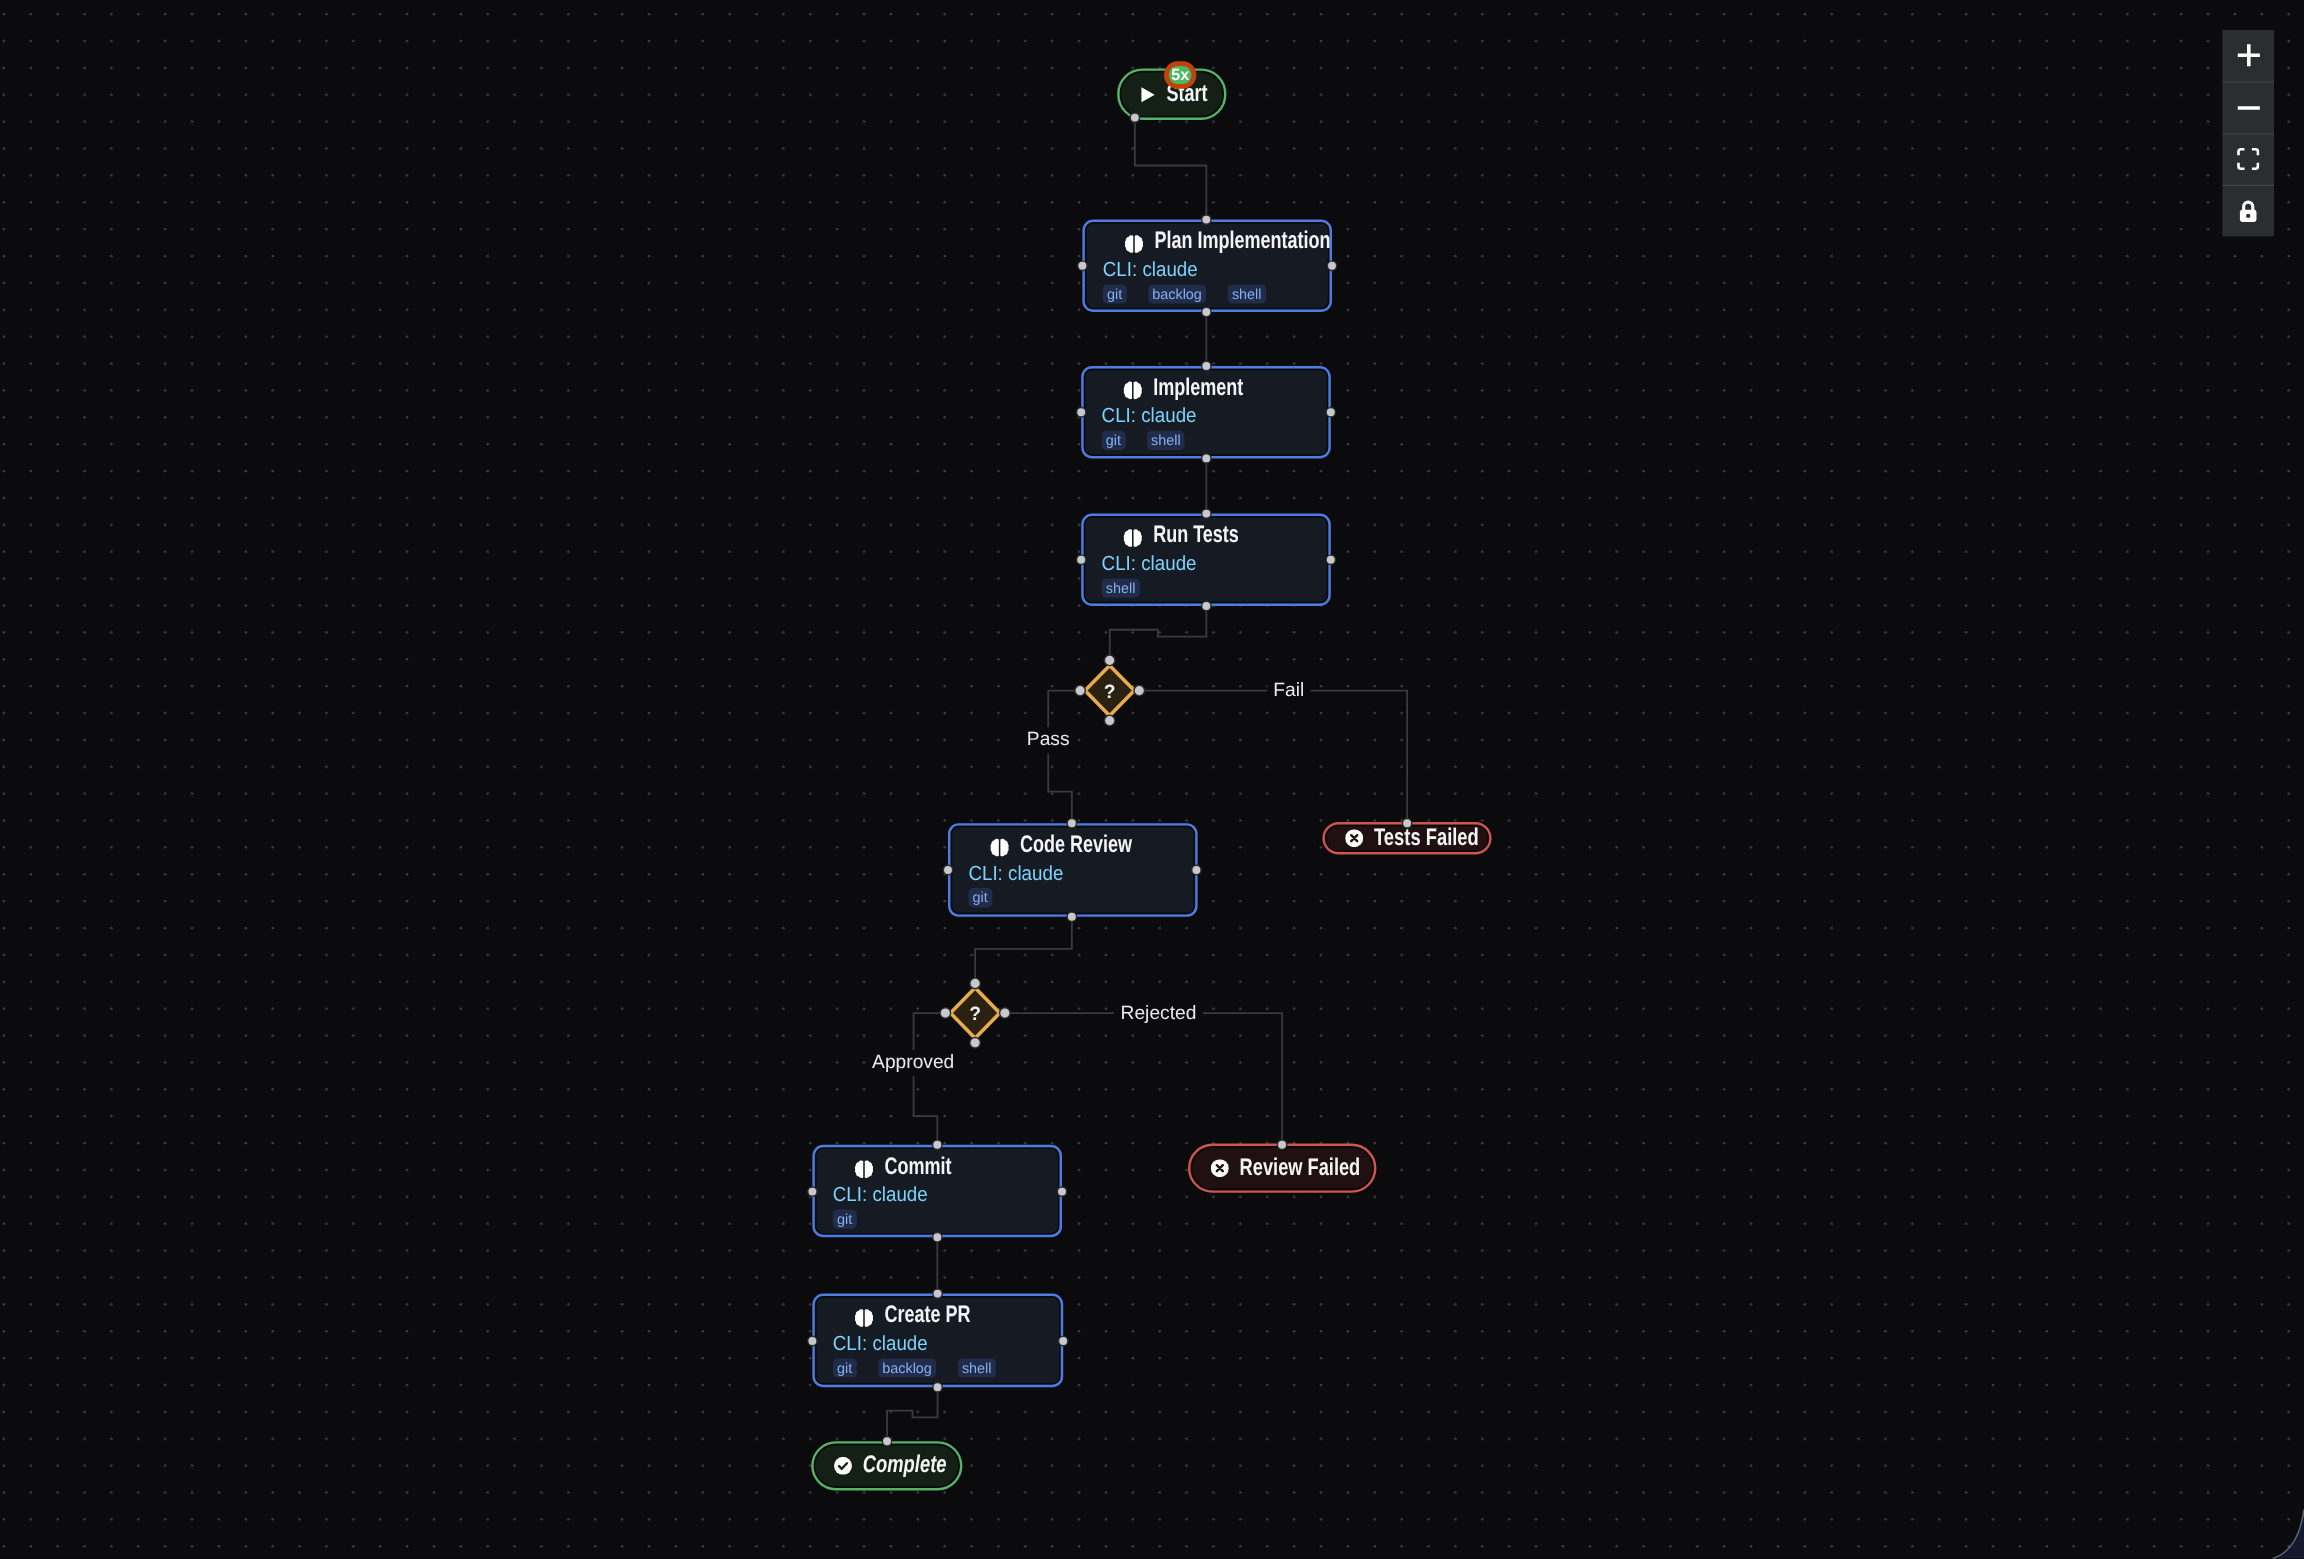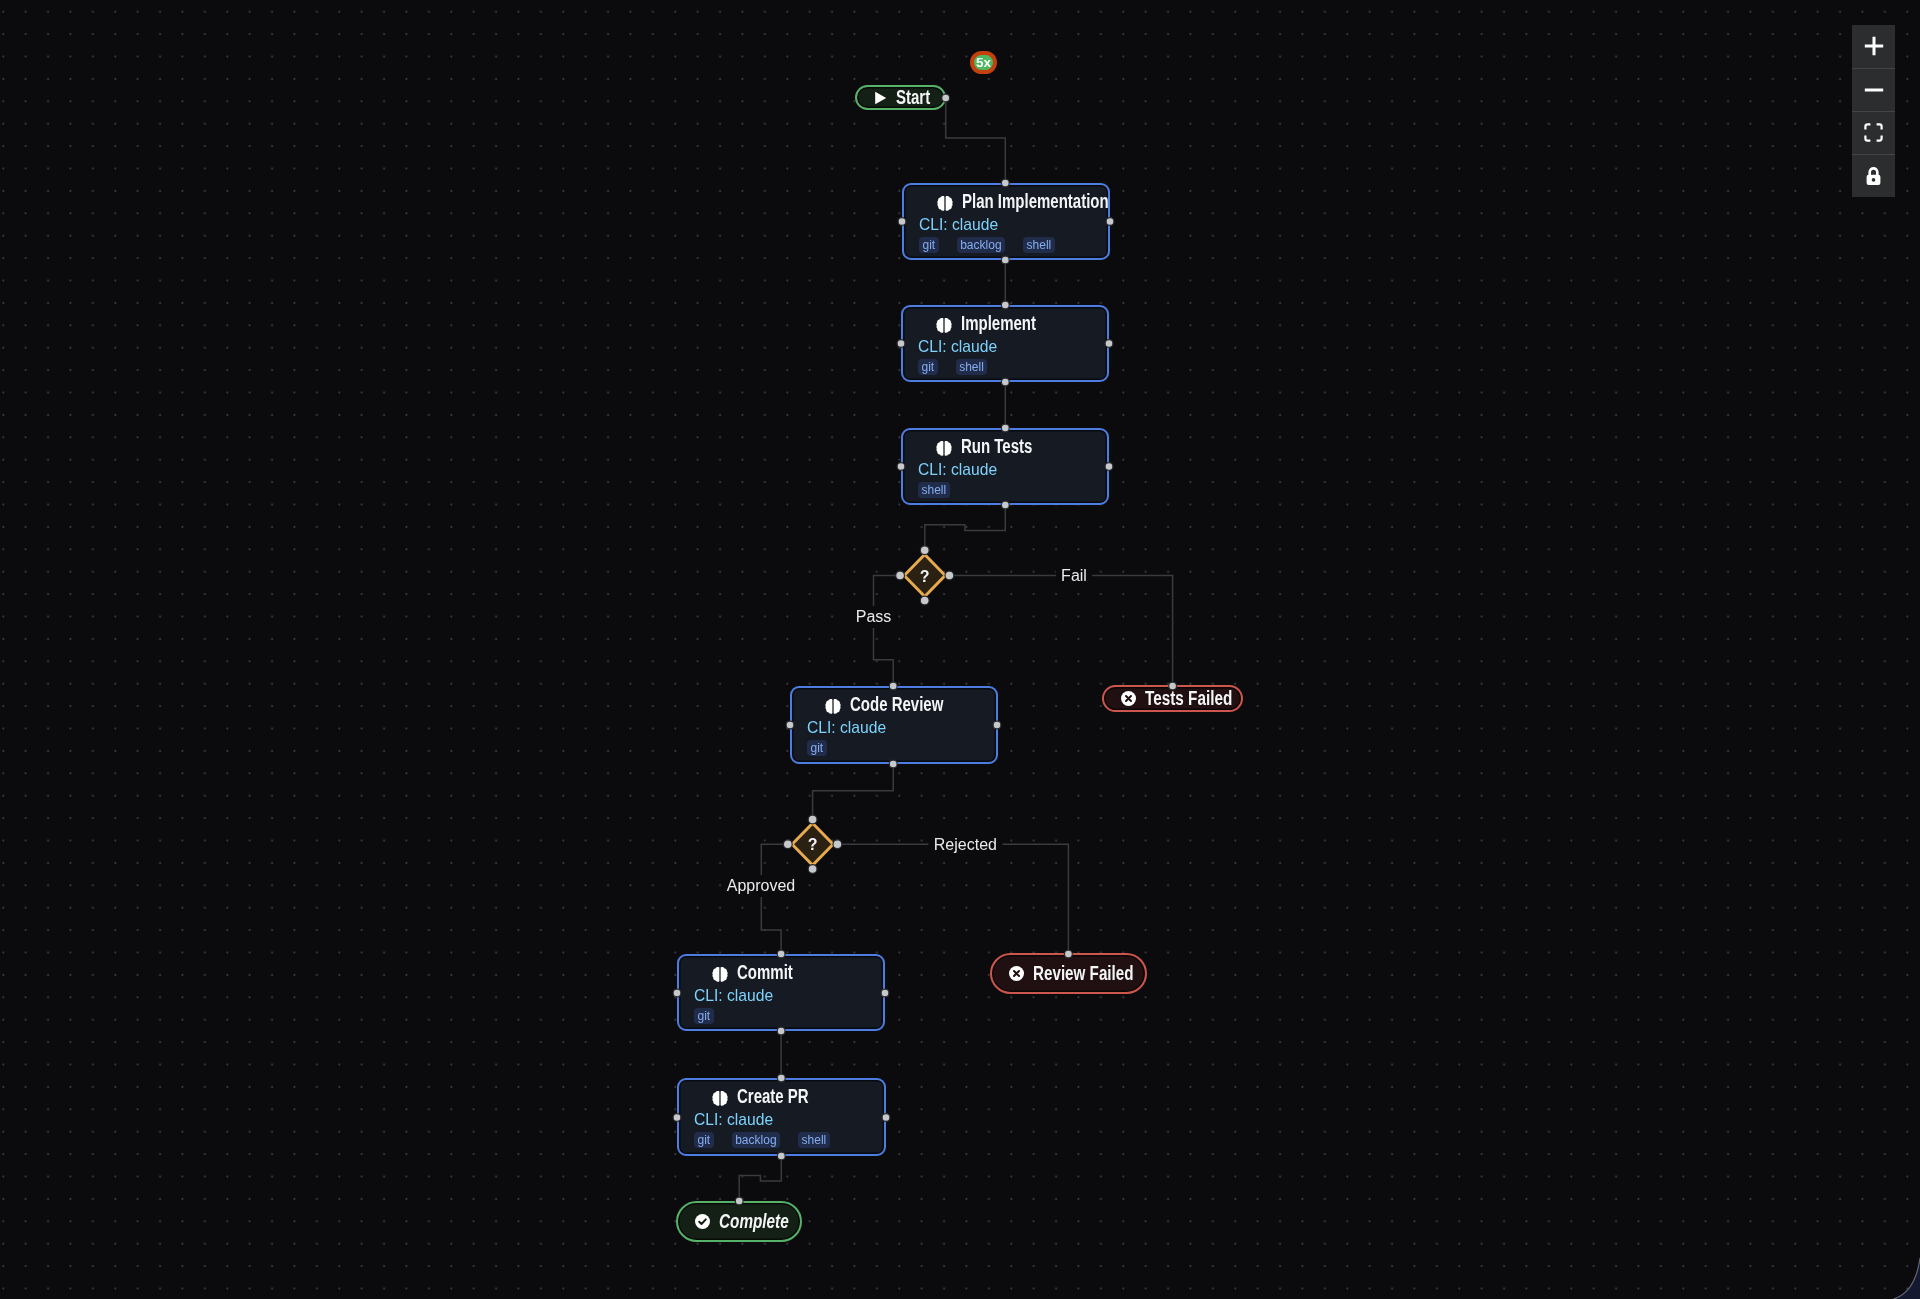--- a/index.html
+++ b/index.html
@@ -78,21 +78,21 @@
     <text x="924.7" y="581.5">?</text>
     <text x="812.6" y="850.2">?</text>
   </g>
 </svg>
 
 <div class="elabel" style="left:1074px;top:575.5px;">Fail</div>
 <div class="elabel" style="left:873.5px;top:617px;">Pass</div>
 <div class="elabel" style="left:761px;top:885.7px;">Approved</div>
 <div class="elabel" style="left:965.4px;top:844.5px;">Rejected</div>
 
-<div class="pill green" style="left:855px;top:57.3px;width:91px;height:25px;padding-left:17px;margin-top:28px;">
+<div class="pill green" style="left:931px;top:57.3px;width:91px;height:43px;padding-left:17px;">
   <svg width="13" height="14" viewBox="0 0 13 14">
       <path d="M1.2,0.8 L12.2,7 L1.2,13.2 Z" fill="#fff"></path>
     </svg>
   <span class="txt sx">Start</span>
 </div>
 <div class="badge">
     <span>5x</span>
   </div>
 
 <div class="node" style="left:902px;top:183px;">

